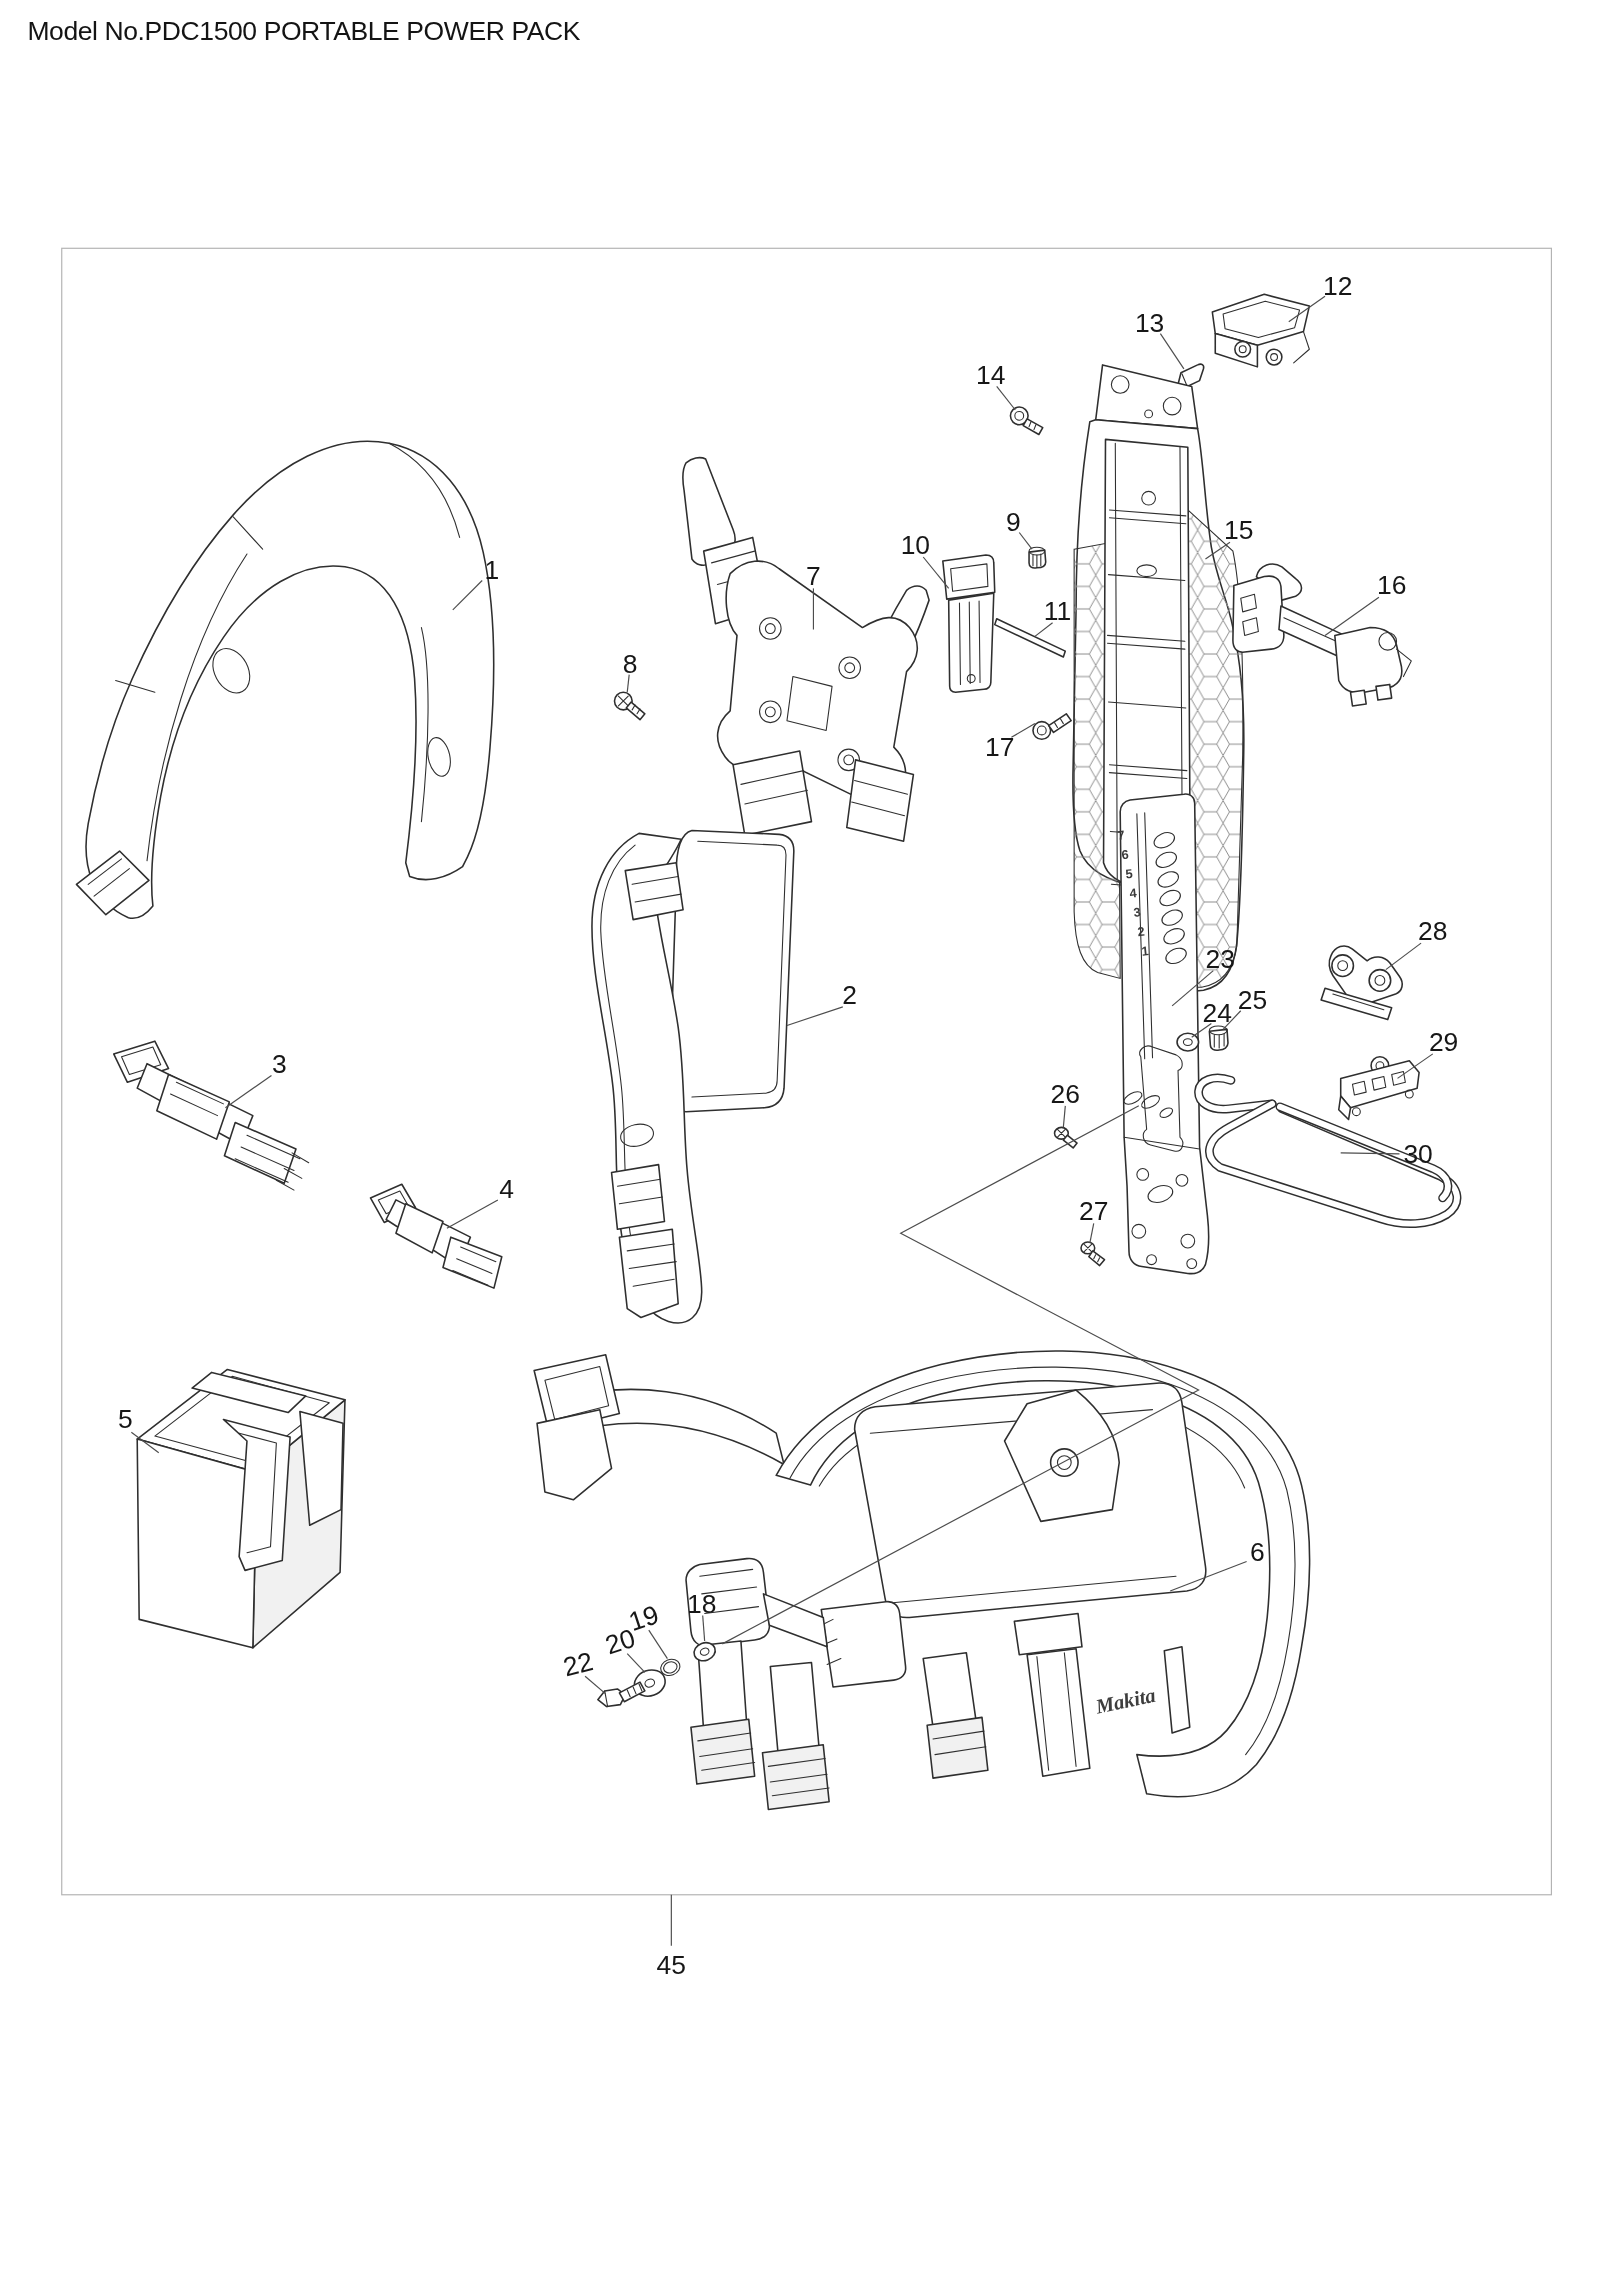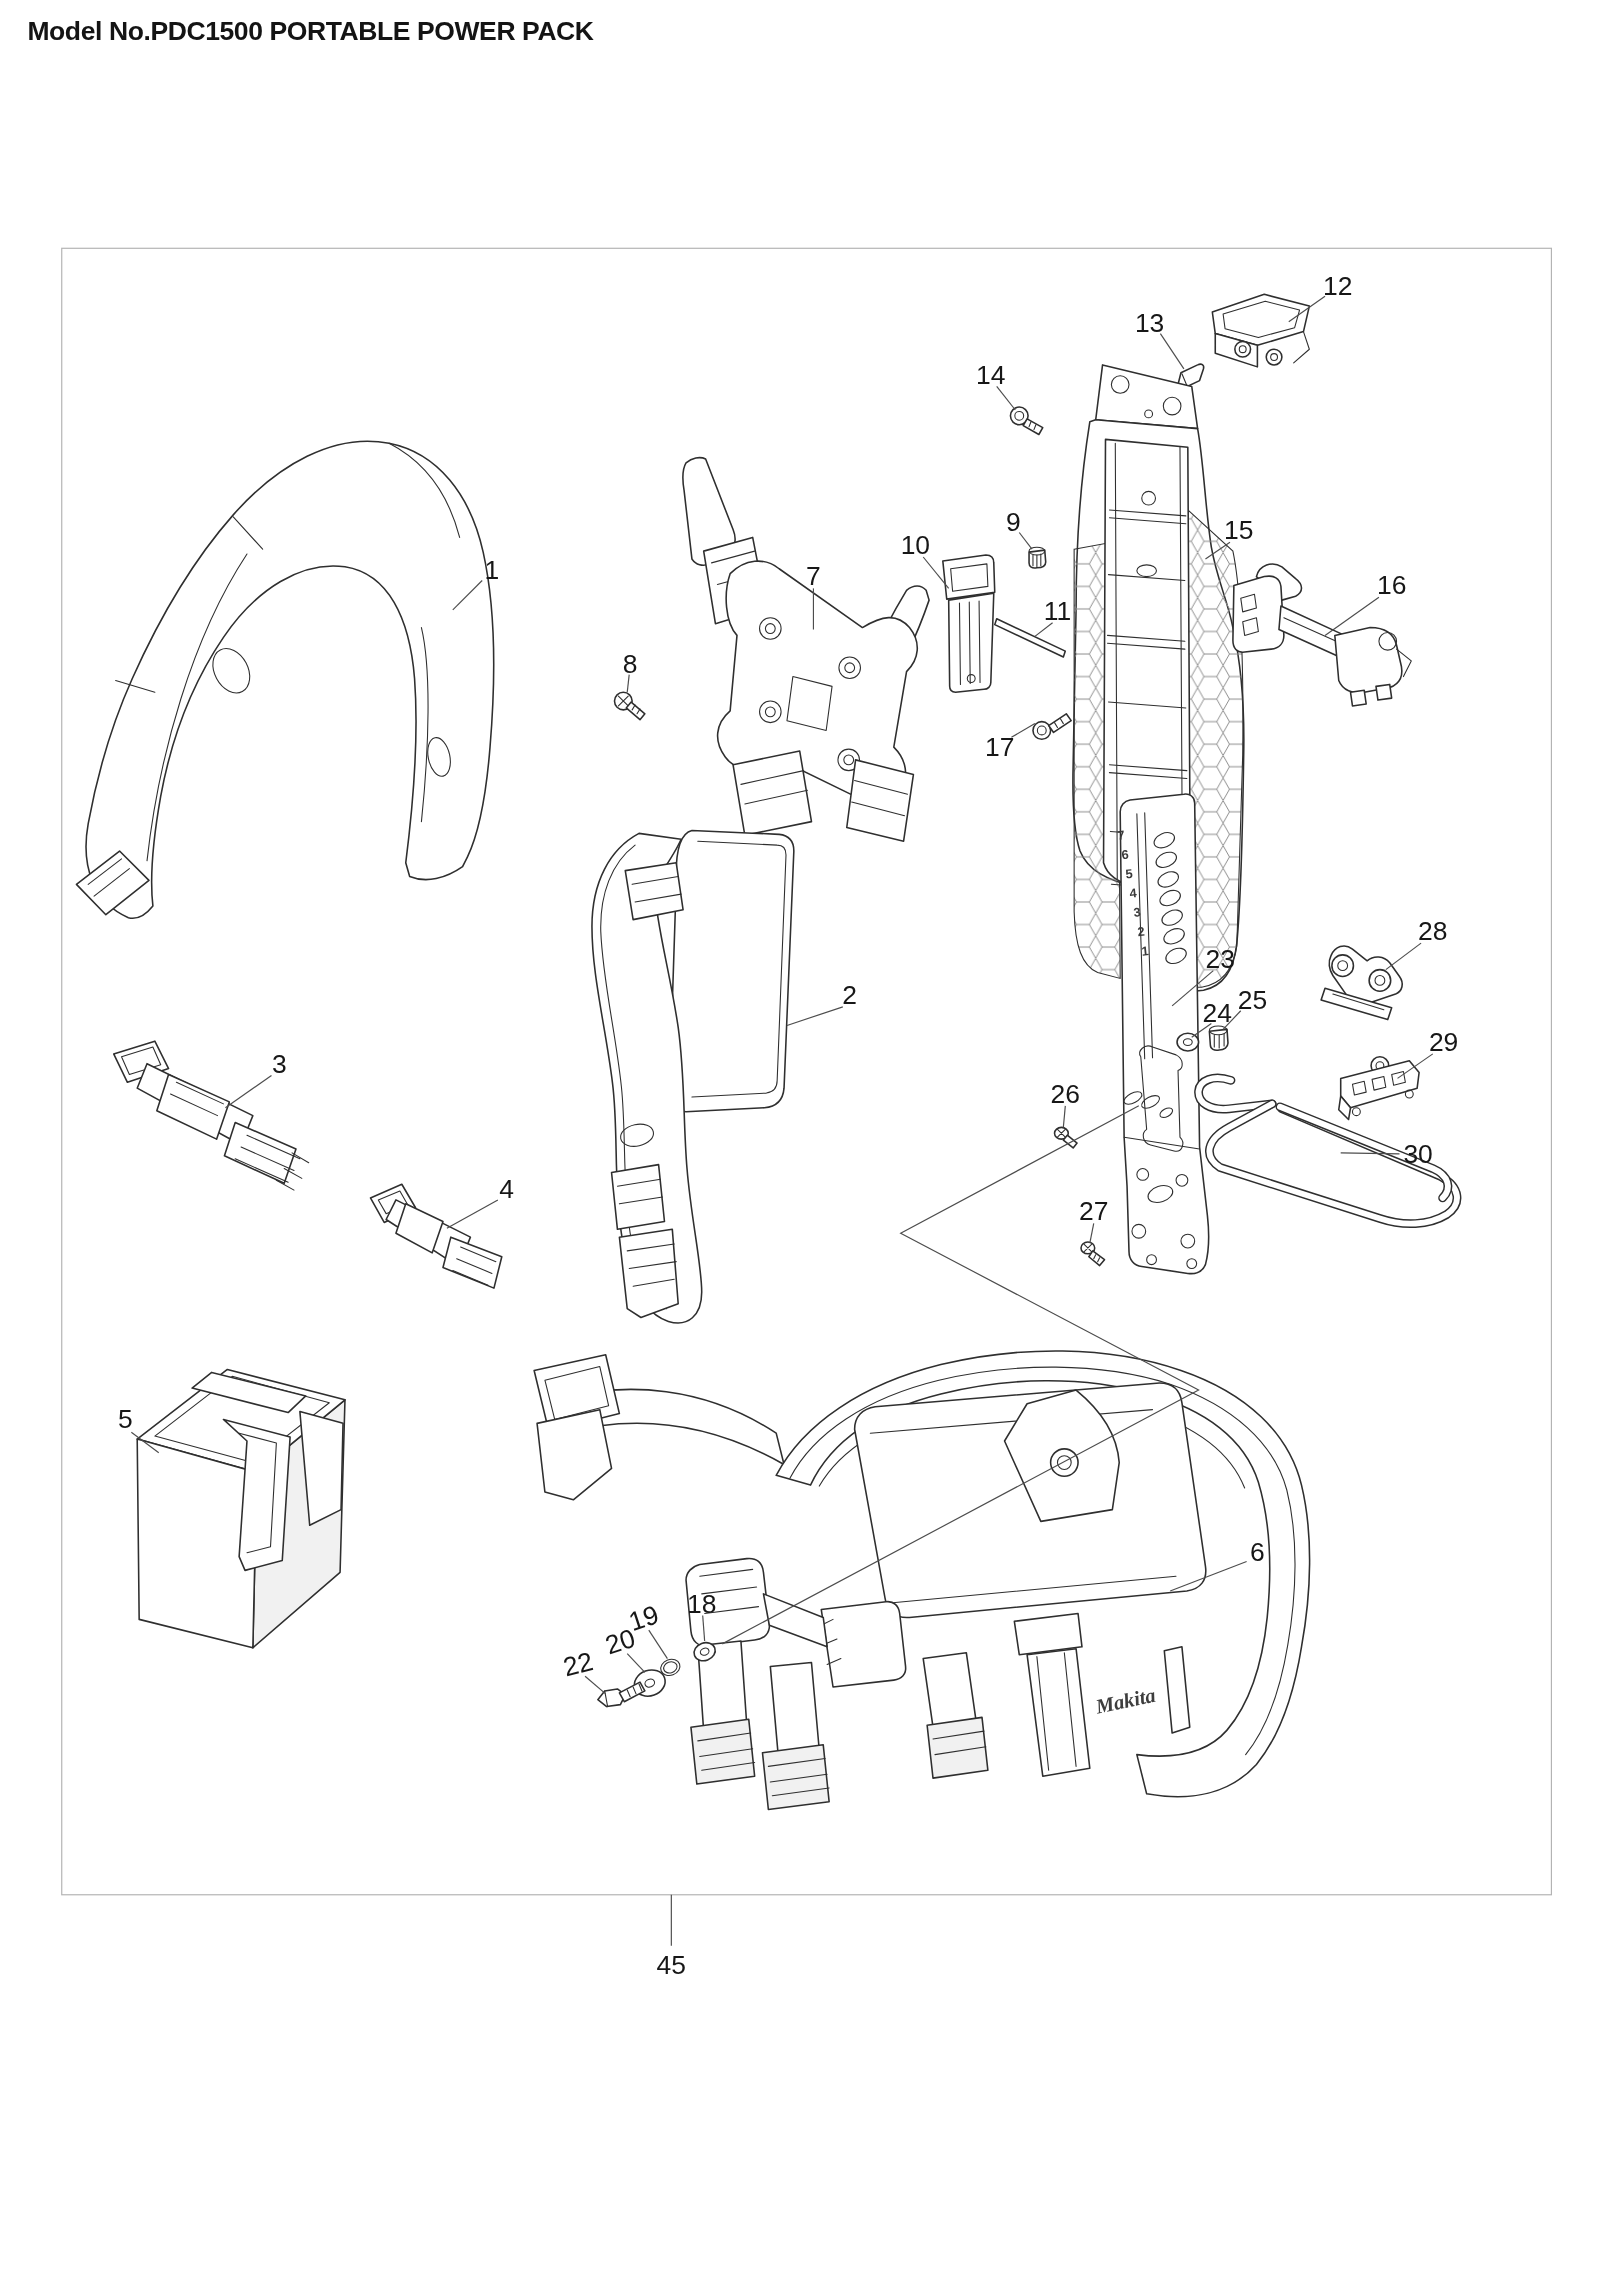--- a/index.html
+++ b/index.html
@@ -1,17 +1,17 @@
 <!DOCTYPE html>
 <html><head>
 <meta charset="utf-8">
 <style>
   html,body{margin:0;padding:0;background:#fff;}
   #page{position:relative;width:1621px;height:2293px;background:#ffffff;font-family:"Liberation Sans",sans-serif;overflow:hidden;}
-  #title{position:absolute;left:27.4px;top:15.7px;font-size:26.5px;letter-spacing:-0.4px;color:#141414;font-weight:700;}
+  #title{position:absolute;left:27.4px;top:15.7px;font-size:26.5px;letter-spacing:-0.4px;color:#141414;font-weight:400;}
   svg text.lbl{font-family:"Liberation Sans",sans-serif;font-size:27px;fill:#171717;text-anchor:middle;}
   svg text.scale{font-family:"Liberation Sans",sans-serif;font-size:13px;font-weight:bold;fill:#3a3a3a;text-anchor:middle;}
   svg text.brand{font-family:"Liberation Serif",serif;font-size:21px;font-weight:bold;font-style:italic;fill:#3d3d3d;text-anchor:middle;}
   .part{stroke:#2f2f2f;stroke-width:1.6;fill:#ffffff;stroke-linejoin:round;stroke-linecap:round;}
   .det{stroke:#2f2f2f;stroke-width:1.1;fill:none;stroke-linejoin:round;stroke-linecap:round;}
   .shade{fill:#f1f1f1;}
   .leader{stroke:#4d4d4d;stroke-width:1.2;fill:none;}
   .border{stroke:#b3b3b3;stroke-width:1.2;fill:none;}
   .tube{stroke:#2f2f2f;stroke-width:9;fill:none;stroke-linecap:round;stroke-linejoin:round;}
   .tubein{stroke:#ffffff;stroke-width:6;fill:none;stroke-linecap:round;stroke-linejoin:round;}

